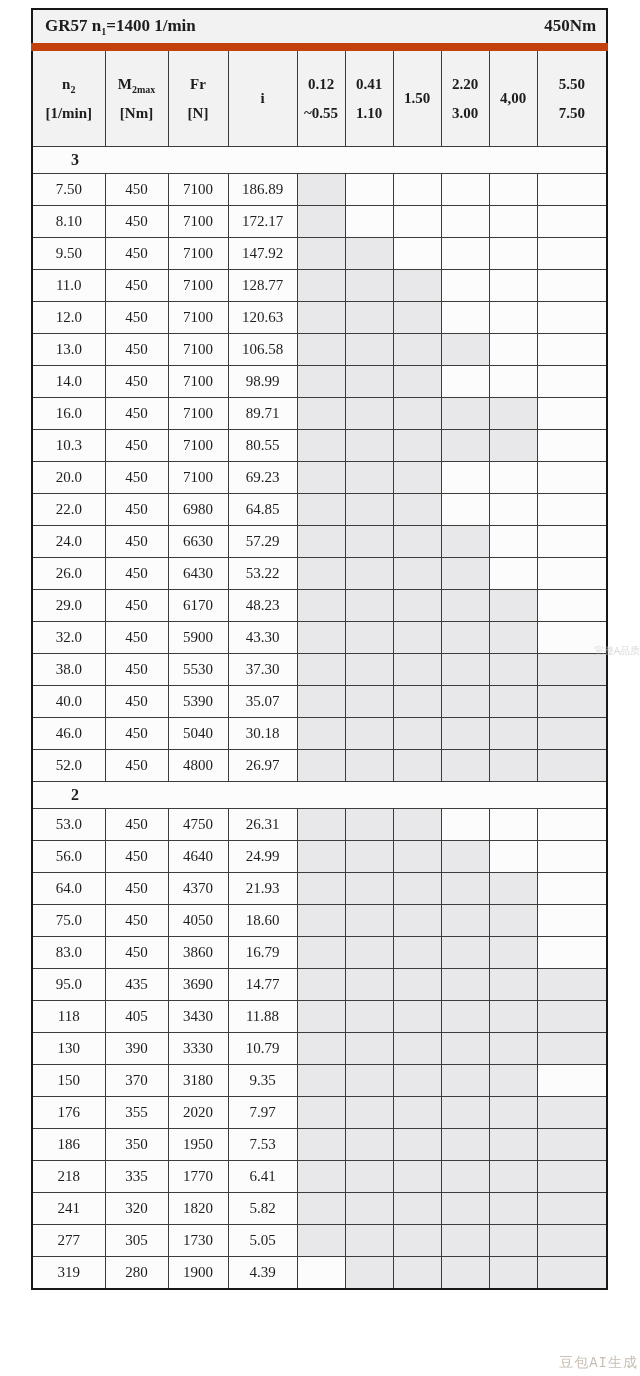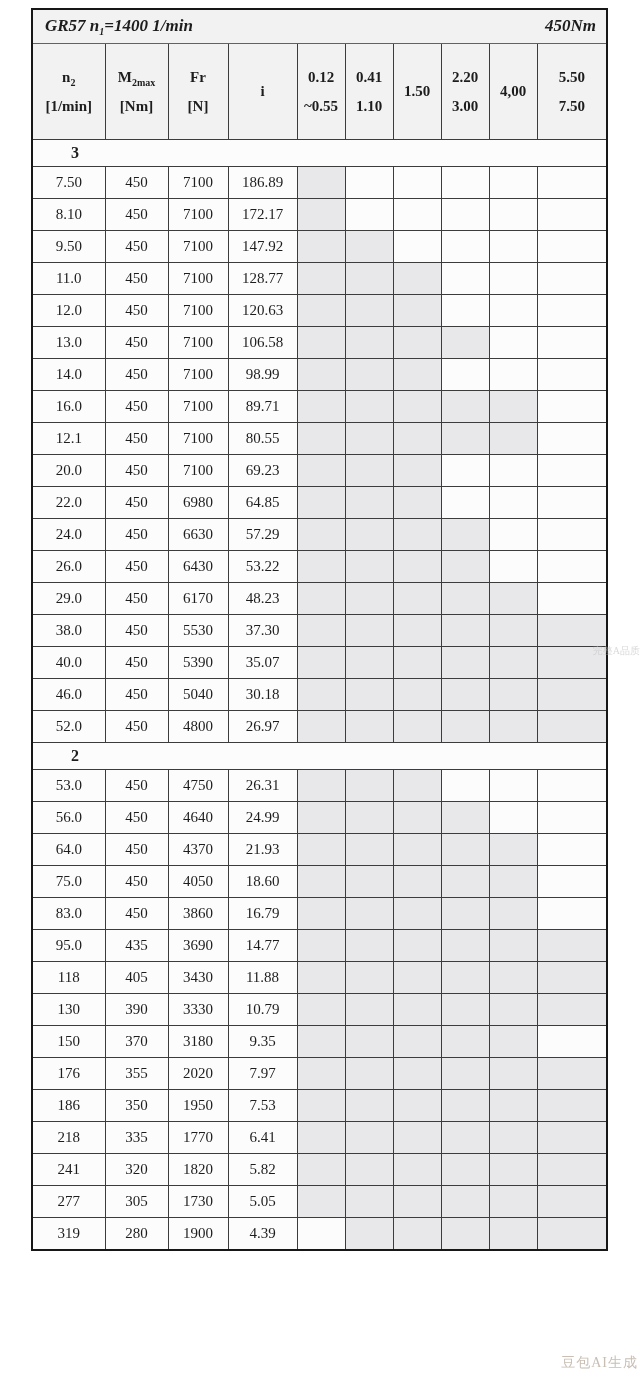--- a/index.html
+++ b/index.html
@@ -24,22 +24,21 @@
   col.c-p{width:48px;} col.c-p6{width:70px;}
   th,td{
     border:1.5px solid #3c3c3c;
     padding:0;
     text-align:center;
     vertical-align:middle;
   }
   tr.title-row th{
     height:33px;
     background:var(--head,#f2f2f3);
-    border-bottom:1px solid #c2410c;
-    font-style:italic;
+    border-bottom:8px solid #c2410c;
   }
   .title-flex{
     display:flex;justify-content:space-between;align-items:center;
     padding:0 10px 0 12px;
     font-size:17px;font-weight:bold;
   }
   tr.head-row th{
     height:95px;
     background:var(--head,#f2f2f3);
     font-size:15px;font-weight:bold;
@@ -51,21 +50,21 @@
   tbody td.pw{background:var(--cell,#fcfcfc);}
   tbody td.pw.shaded{background:var(--shaded,#e8e8ea);}
   tr.section-row td{
     height:26px;
     text-align:left;
     padding-left:38px;
     font-size:16px;font-weight:bold;
     background:var(--cell,#fcfcfc);
     border-left:none;border-right:none;
   }
-  .wm{position:absolute;font-family:Liberation Serif, serif;pointer-events:none;}
+  .wm{position:absolute;font-family:Liberation Mono, monospace;pointer-events:none;}
   .wm-mid{right:0px;top:644px;font-size:10px;color:#bfbfbf;opacity:.6;}
   .wm-bottom{right:2px;bottom:4px;font-size:14px;color:#c3b8ac;opacity:.9;letter-spacing:1px;}
 </style>
 </head>
 <body style="--shaded: #e8e8ea; --cell: #fcfcfc; --head: #f2f2f3;">
 
 <div class="page">
   <table class="spec">
     <colgroup>
       <col class="c-n2">
@@ -222,21 +221,21 @@
           <td class="val">7100</td>
           <td class="val">89.71</td>
           <td class="pw shaded"></td>
           <td class="pw shaded"></td>
           <td class="pw shaded"></td>
           <td class="pw shaded"></td>
           <td class="pw shaded"></td>
           <td class="pw"></td>
         </tr>
         <tr>
-          <td class="val">12.1</td>
+          <td class="val">10.3</td>
           <td class="val">450</td>
           <td class="val">7100</td>
           <td class="val">80.55</td>
           <td class="pw shaded"></td>
           <td class="pw shaded"></td>
           <td class="pw shaded"></td>
           <td class="pw shaded"></td>
           <td class="pw shaded"></td>
           <td class="pw"></td>
         </tr>
@@ -286,20 +285,32 @@
           <td class="pw shaded"></td>
           <td class="pw shaded"></td>
           <td class="pw"></td>
           <td class="pw"></td>
         </tr>
         <tr>
           <td class="val">29.0</td>
           <td class="val">450</td>
           <td class="val">6170</td>
           <td class="val">48.23</td>
+          <td class="pw shaded"></td>
+          <td class="pw shaded"></td>
+          <td class="pw shaded"></td>
+          <td class="pw shaded"></td>
+          <td class="pw shaded"></td>
+          <td class="pw"></td>
+        </tr>
+        <tr>
+          <td class="val">32.0</td>
+          <td class="val">450</td>
+          <td class="val">5900</td>
+          <td class="val">43.30</td>
           <td class="pw shaded"></td>
           <td class="pw shaded"></td>
           <td class="pw shaded"></td>
           <td class="pw shaded"></td>
           <td class="pw shaded"></td>
           <td class="pw"></td>
         </tr>
         <tr>
           <td class="val">38.0</td>
           <td class="val">450</td>

